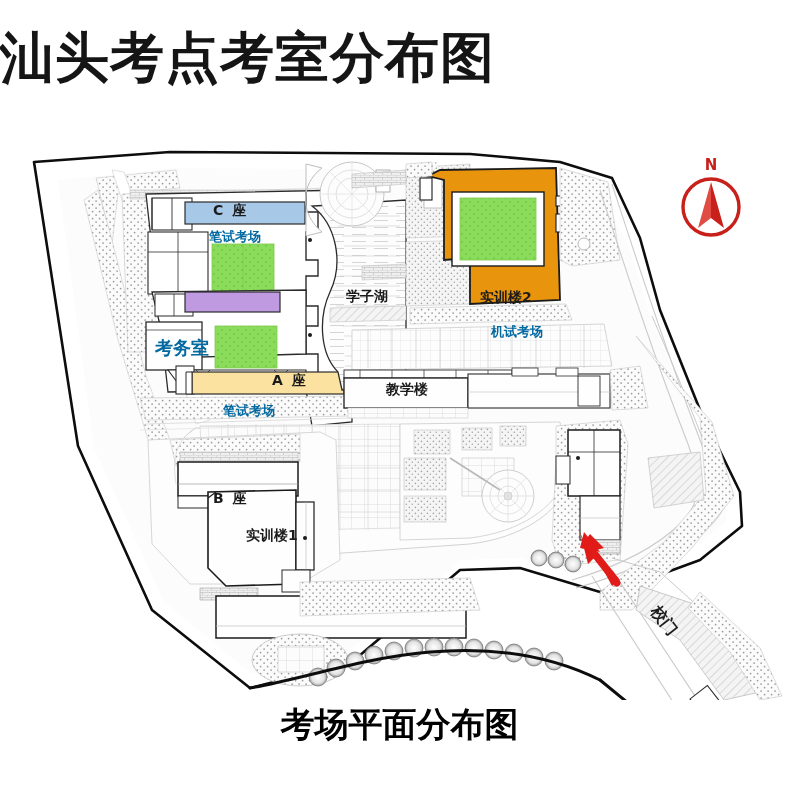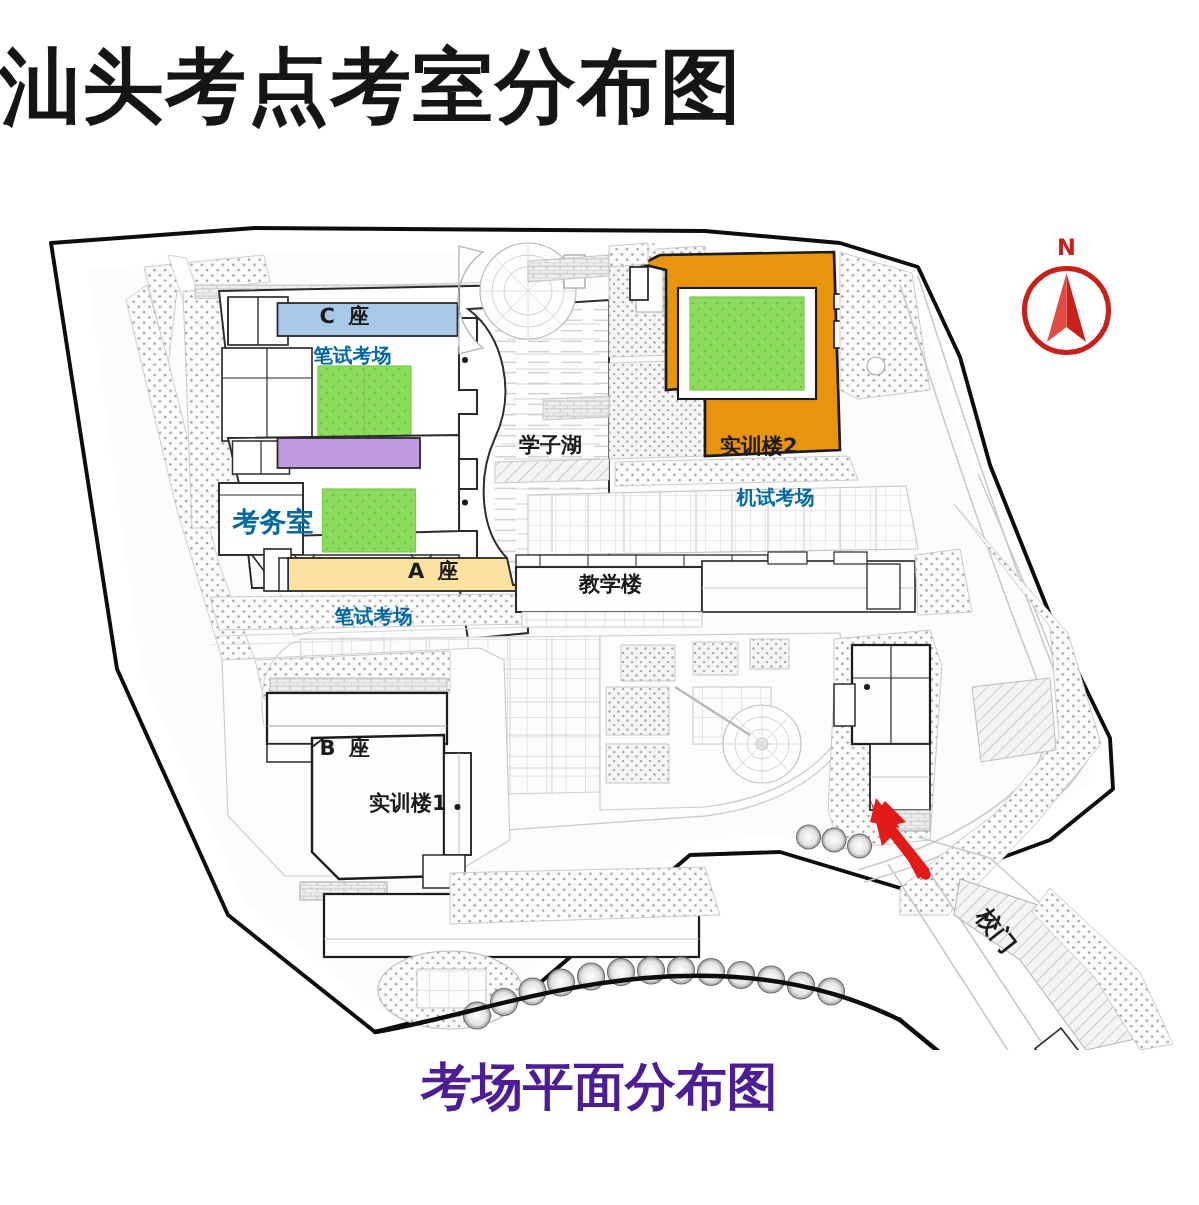--- a/index.html
+++ b/index.html
@@ -11,21 +11,21 @@
   #page{position:relative;width:799px;height:803px;}
 
   
   .title{
     position:absolute;left:0;top:28px;width:799px;text-align:left;
     font-size:54px;font-weight:bold;color:#151515;letter-spacing:1px;
     font-family:"DejaVu Sans",sans-serif;line-height:1.12;
   }
   .caption{
     position:absolute;left:0;top:702px;width:799px;text-align:center;
-    font-size:34px;font-weight:bold;color:#4c1d95;
+    font-size:34px;font-weight:bold;color:#000000;
     font-family:"DejaVu Sans",sans-serif;
   }
 
   
   #map-wrap{position:absolute;left:0;top:140px;width:799px;height:560px;}
   #map-svg{display:block;}
 
   
   .mlabel{position:absolute;white-space:nowrap;font-family:"DejaVu Sans",sans-serif;}
   .lab-black{color:#1b1b1b;font-weight:600;}

